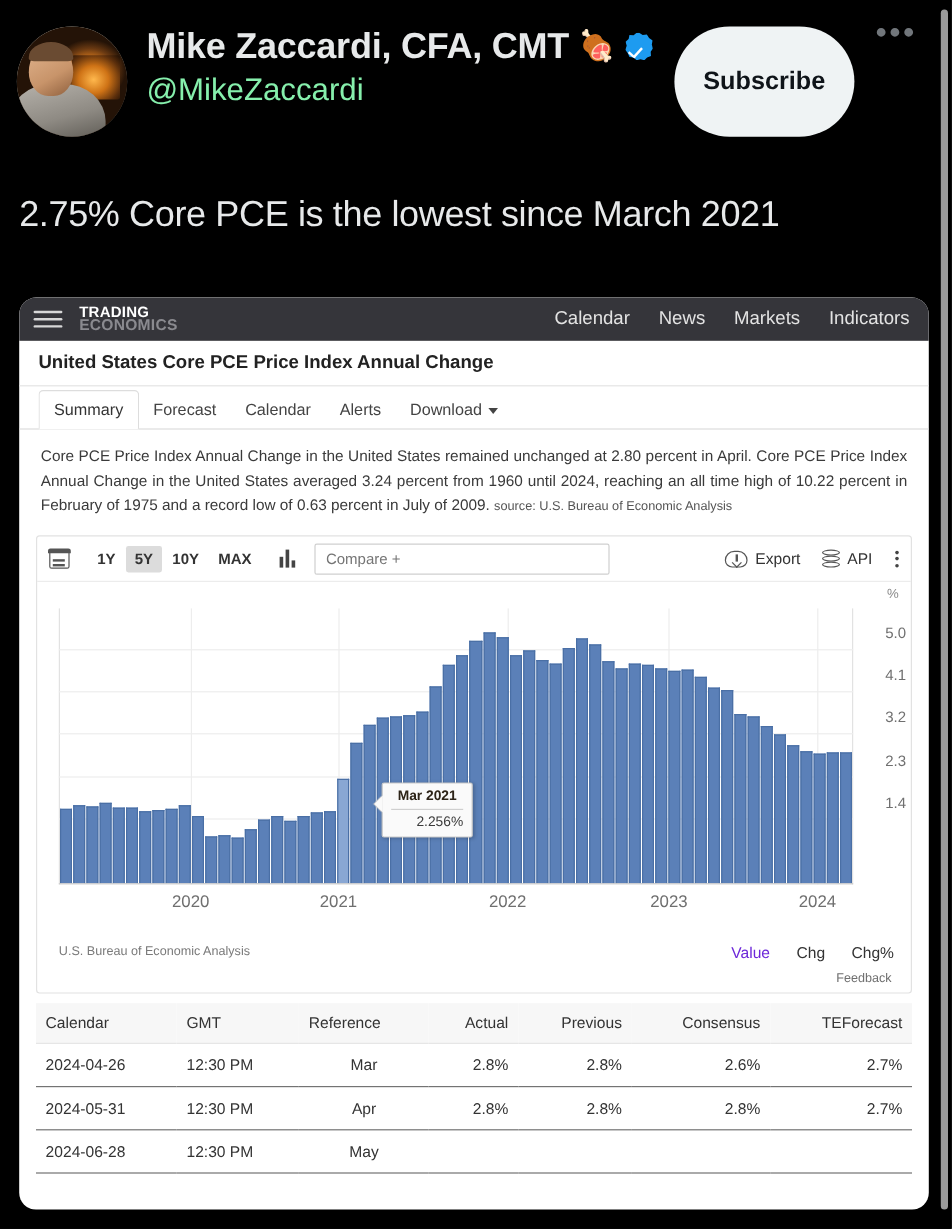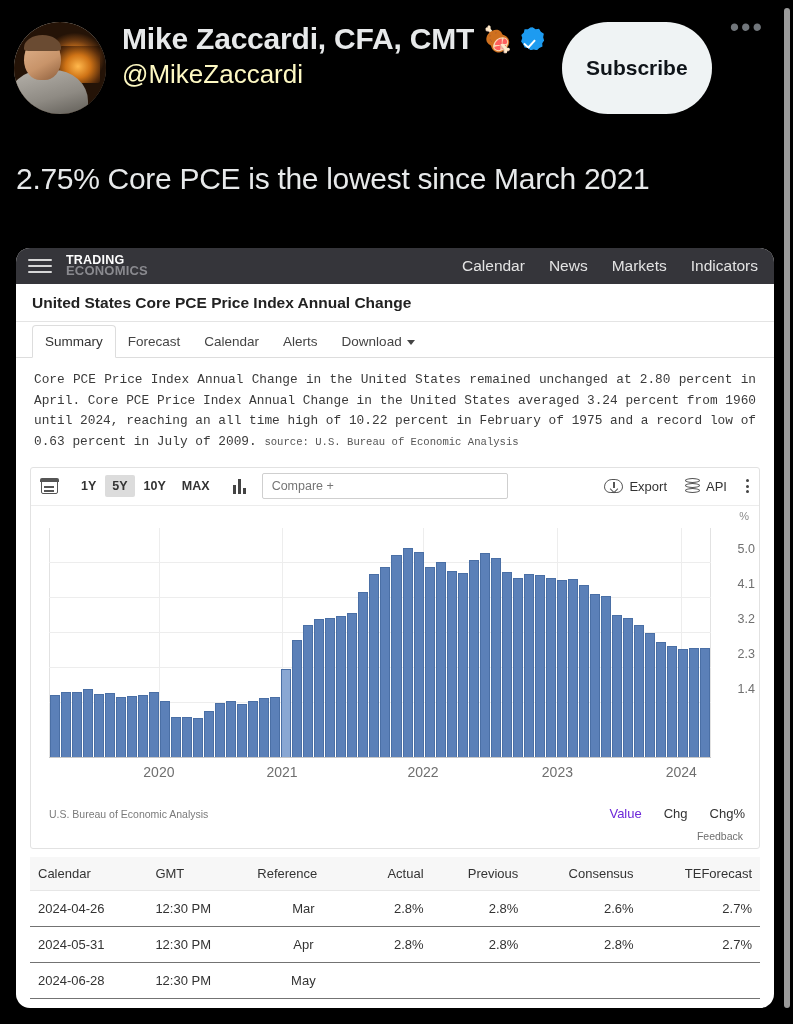--- a/index.html
+++ b/index.html
@@ -70,21 +70,21 @@
     clip-path: polygon(50% 0%, 63% 8%, 78% 6%, 86% 19%, 99% 28%, 96% 43%, 100% 57%,
                        92% 69%, 93% 84%, 79% 90%, 69% 100%, 55% 96%, 41% 100%, 30% 90%,
                        15% 88%, 9% 74%, 0% 62%, 5% 47%, 1% 33%, 12% 23%, 15% 8%, 30% 9%, 40% 1%);
     position: relative; flex: 0 0 23px;
   }
   .verified::after {
     content: ""; position: absolute; left: 5px; top: 10px;
     width: 5px; height: 9px; border: solid #fff; border-width: 0 2.6px 2.6px 0;
     transform: rotate(42deg);
   }
-  .handle { font-size: 26px; color: #fef9c3; margin-top: 4px; }
+  .handle { font-size: 26px; color: #86efac; margin-top: 4px; }
   .subscribe-btn {
     margin-left: 18px;
     background: #eff3f4; color: #0f1419;
     font-size: 21px; font-weight: bold;
     padding: 11px 24px; border-radius: 999px; border: none;
     cursor: pointer; white-space: nowrap;
   }
   .more-dots {
     margin-left: 18px; color: #71767b;
     font-size: 27px; letter-spacing: 2px; line-height: 10px;
@@ -124,21 +124,21 @@
   }
   .tab.active {
     border: 1px solid #dddddd; border-bottom: 1px solid #fff;
     border-radius: 4px 4px 0 0; margin-bottom: -1px; background: #fff; color: #333;
   }
   .caret { display: inline-block; margin-left: 5px; border-left: 4px solid transparent;
            border-right: 4px solid transparent; border-top: 5px solid #444; vertical-align: middle; }
 
   .blurb {
     padding: 12px 18px 10px; font-size: 12.8px; line-height: 1.62;
-    color: #3a3a3a; text-align: justify; font-family: Liberation Mono, monospace;
+    color: #3a3a3a; text-align: justify;
   }
   .blurb .src { font-size: 10.6px; color: #555; }
 
   
   .chart-panel { margin: 4px 14px 0; border: 1px solid #e2e2e2; border-radius: 3px; }
   .chart-toolbar {
     height: 38px; display: flex; align-items: center; gap: 0;
     padding: 0 10px; border-bottom: 1px solid #ececec;
   }
   .cal-icon {
@@ -499,17 +499,21 @@
             <td>May</td>
             <td></td>
             <td></td>
             <td></td>
             <td></td>
           </tr>
         </tbody>
     </table>
   </div>
 
+  <div class="tooltip">
+    <div class="t1">Mar 2021</div>
+    <div class="t2">2.256%</div>
+  </div>
 
   <div class="scrollbar-track">
     <div class="scrollbar-thumb"></div>
   </div>
 </div>
 
 </body></html>

